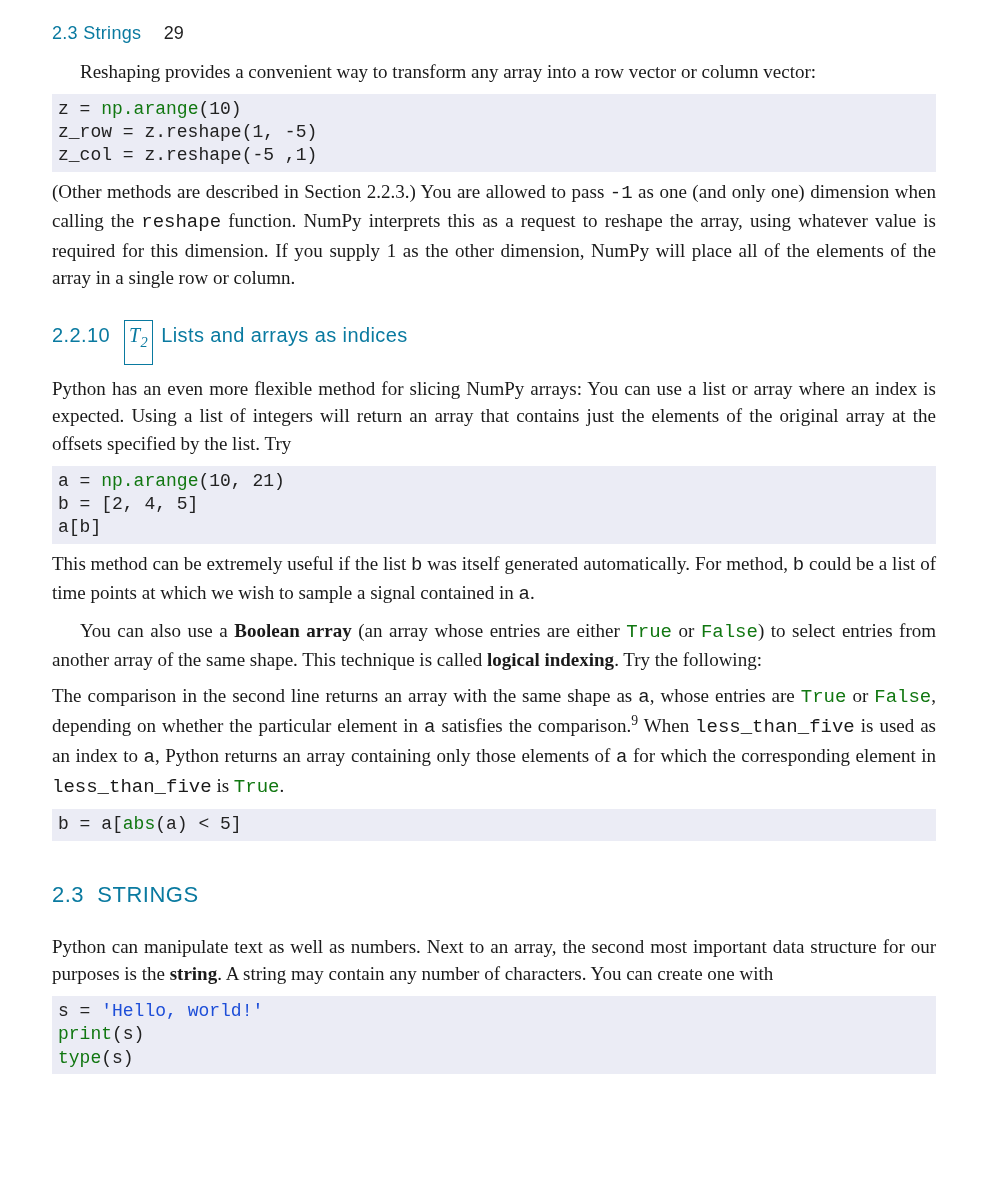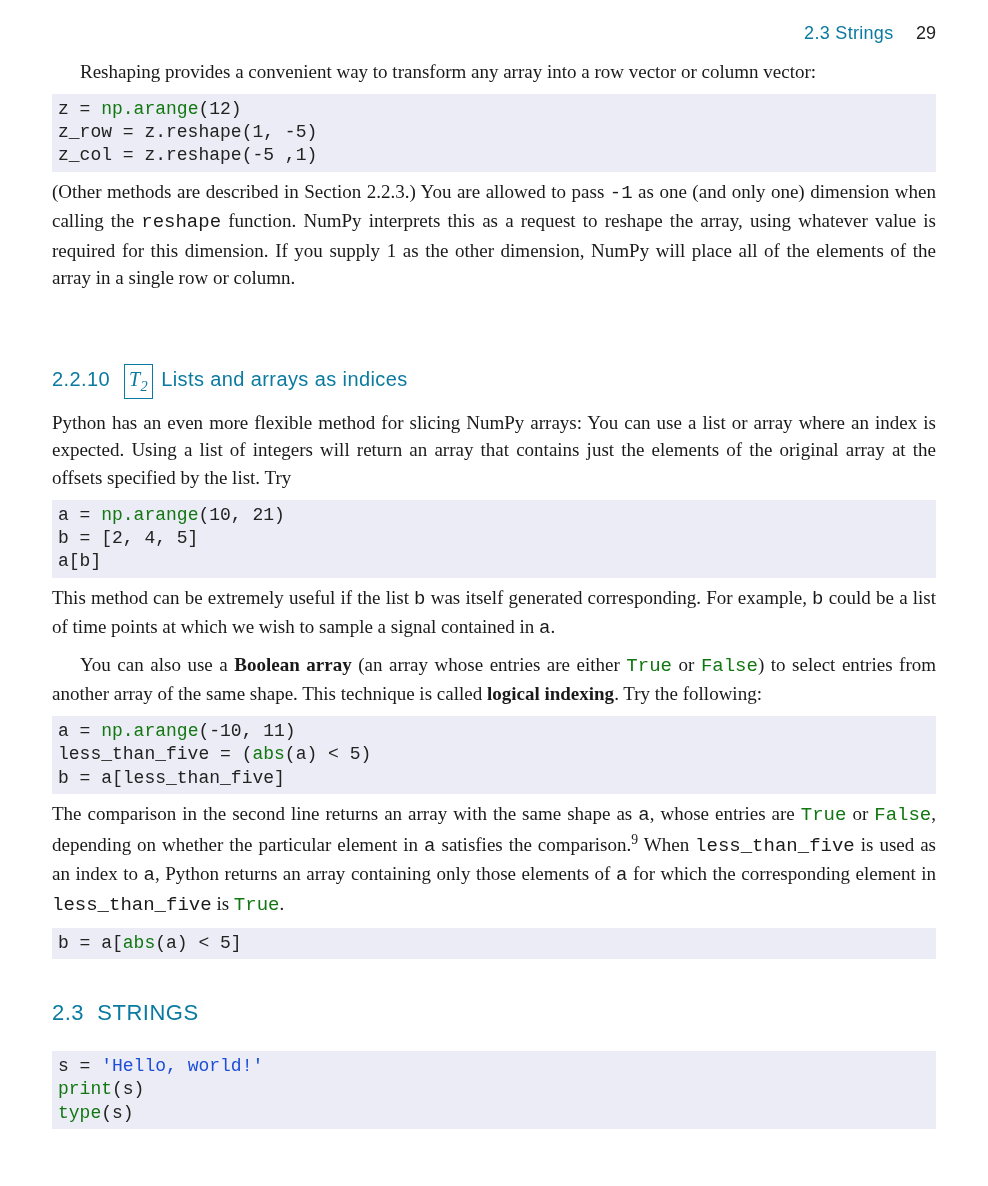--- a/index.html
+++ b/index.html
@@ -12,21 +12,20 @@
     line-height: 1.45;
   }
   .page {
     width: 988px;
     height: 1186px;
     box-sizing: border-box;
     padding: 20px 52px 30px 52px;
     position: relative;
   }
   .header {
-    text-align: right;
     font-size: 18px;
     margin-bottom: 12px;
     padding-right: 0;
   }
   .header-section {
     color: #0a7aa0;
     font-family: 'Segoe UI', Arial, sans-serif;
     letter-spacing: 0.3px;
   }
   .header-page {
@@ -57,26 +56,25 @@
     font-family: 'Segoe UI', Arial, sans-serif;
     font-size: 20px;
     margin-top: 28px;
     margin-bottom: 10px;
     letter-spacing: 0.4px;
   }
   .sec-heading .num { margin-right: 14px; }
   .t2box {
     display: inline-block;
     border: 1.4px solid #0a7aa0;
-    padding: 0 4px 1px 4px;
+    padding: 0 4px 11px 4px;
     margin-right: 8px;
     font-style: italic;
     font-family: Georgia, serif;
     color: #0a7aa0;
-    margin-top: 44px;
   }
   .t2box sub { font-size: 0.72em; font-style: italic; }
   .big-heading {
     color: #0a7aa0;
     font-family: 'Segoe UI', Arial, sans-serif;
     font-size: 22px;
     letter-spacing: 0.5px;
     margin-top: 38px;
     margin-bottom: 22px;
   }
@@ -88,51 +86,49 @@
 
 <div class="page">
 
   <div class="header">
     <span class="header-section">2.3   Strings</span>
     <span class="header-page">29</span>
   </div>
 
   <p class="body indent">Reshaping provides a convenient way to transform any array into a row vector or column vector:</p>
 
-  <div class="codeblock"><span>z = </span><span class="kw">np.arange</span><span>(12)</span>
+  <div class="codeblock"><span>z = </span><span class="kw">np.arange</span><span>(10)</span>
 <span>z_row = z.reshape(1, -5)</span>
 <span>z_col = z.reshape(-5 ,1)</span></div>
 
   <p class="body"><span>(Other methods are described in Section 2.2.3.) You are allowed to pass </span><span class="mono">-1</span><span> as one (and only one) dimension when calling the </span><span class="mono">reshape</span><span> function. NumPy interprets this as a request to reshape the array, using whatever value is required for this dimension. If you supply 1 as the other dimension, NumPy will place all of the elements of the array in a single row or column.</span></p>
 
   <div class="sec-heading">
     <span class="num">2.2.10</span><span class="t2box"><span>T</span><sub>2</sub></span><span>Lists and arrays as indices</span>
   </div>
 
   <p class="body">Python has an even more flexible method for slicing NumPy arrays: You can use a list or array where an index is expected. Using a list of integers will return an array that contains just the elements of the original array at the offsets specified by the list. Try</p>
 
   <div class="codeblock"><span>a = </span><span class="kw">np.arange</span><span>(10, 21)</span>
 <span>b = [2, 4, 5]</span>
 <span>a[b]</span></div>
 
-  <p class="body"><span>This method can be extremely useful if the list </span><span class="mono">b</span><span> was itself generated corresponding. For example, </span><span class="mono">b</span><span> could be a list of time points at which we wish to sample a signal contained in </span><span class="mono">a</span><span>.</span></p>
+  <p class="body"><span>This method can be extremely useful if the list </span><span class="mono">b</span><span> was itself generated automatically. For method, </span><span class="mono">b</span><span> could be a list of time points at which we wish to sample a signal contained in </span><span class="mono">a</span><span>.</span></p>
 
   <p class="body indent"><span>You can also use a </span><strong class="term">Boolean array</strong><span> (an array whose entries are either </span><span class="mono kw">True</span><span> or </span><span class="mono kw">False</span><span>) to select entries from another array of the same shape. This technique is called </span><strong class="term">logical indexing</strong><span>. Try the following:</span></p>
 
-  <div class="codeblock"><span>a = </span><span class="kw">np.arange</span><span>(-10, 11)</span>
-<span>less_than_five = (</span><span class="kw">abs</span><span>(a) &lt; 5)</span>
-<span>b = a[less_than_five]</span></div>
 
   <p class="body"><span>The comparison in the second line returns an array with the same shape as </span><span class="mono">a</span><span>, whose entries are </span><span class="mono kw">True</span><span> or </span><span class="mono kw">False</span><span>, depending on whether the particular element in </span><span class="mono">a</span><span> satisfies the comparison.</span><sup class="fnref">9</sup><span> When </span><span class="mono">less_than_five</span><span> is used as an index to </span><span class="mono">a</span><span>, Python returns an array containing only those elements of </span><span class="mono">a</span><span> for which the corresponding element in </span><span class="mono">less_than_five</span><span> is </span><span class="mono kw">True</span><span>.</span></p>
 
 
   <div class="codeblock"><span>b = a[</span><span class="kw">abs</span><span>(a) &lt; 5]</span></div>
 
   <div class="big-heading">
     <span>2.3</span>&nbsp;&nbsp;<span>STRINGS</span>
   </div>
 
+  <p class="body"><span>Python can manipulate text as well as numbers. Next to an array, the second most important data structure for our purposes is the </span><strong class="term">string</strong><span>. A string may contain any number of characters. You can create one with</span></p>
 
   <div class="codeblock"><span>s = </span><span class="str">'Hello, world!'</span>
 <span class="kw">print</span><span>(s)</span>
 <span class="kw">type</span><span>(s)</span></div>
 
 </div>
 
 </body></html>

